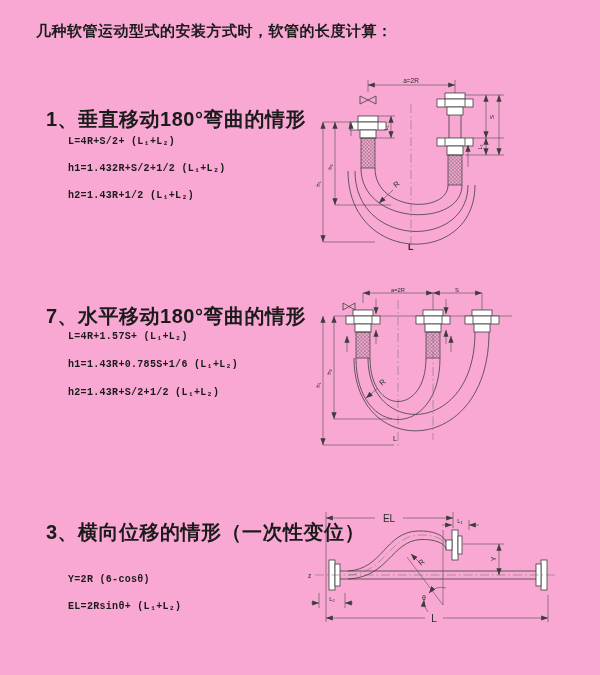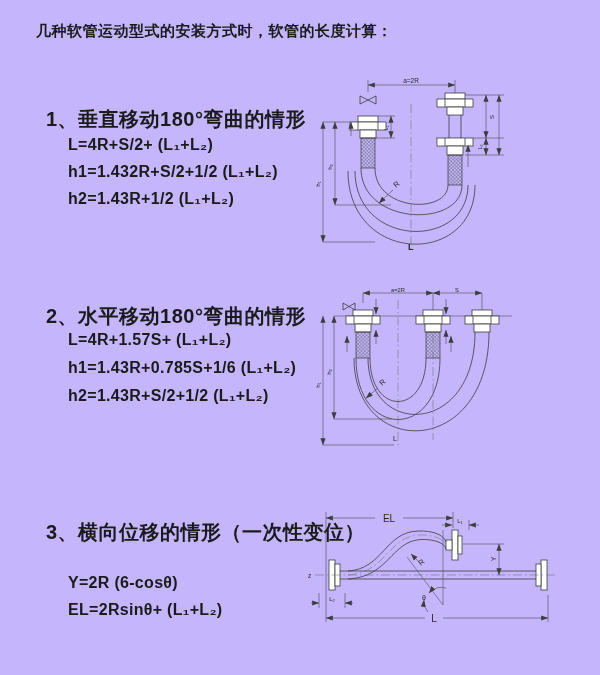--- a/index.html
+++ b/index.html
@@ -4,33 +4,33 @@
 <style>
   * { margin:0; padding:0; box-sizing:border-box; }
   html,body { width:600px; height:675px; }
   body {
     background:#ffffff;
     position:relative;
     overflow:hidden;
     font-family:"Liberation Sans", sans-serif;
     color:#1b1b1b;
   }
-  .page { position:absolute; inset:0; background:#c4b5fd; }
+  .page { position:absolute; inset:0; background:#f9a8d4; }
   .title {
     position:absolute; left:36px; top:22px;
     font-size:15px; font-weight:bold; letter-spacing:0.5px;
     white-space:nowrap;
   }
   .heading {
     position:absolute; font-size:20px; font-weight:bold;
     letter-spacing:0.5px; white-space:nowrap;
   }
   .formula {
-    position:absolute; font-size:16px; font-weight:600;
-    letter-spacing:0.3px; white-space:nowrap;
+    position:absolute; font-size:10px; font-weight:600;
+    letter-spacing:0.3px; white-space:nowrap;font-family:Liberation Mono, monospace;
   }
   svg.diagram { position:absolute; overflow:visible; }
   svg.diagram text {
     font-family:"Liberation Sans", sans-serif;
     fill:#2a2a2a;
   }
   .draw  { stroke:#3d3d3d; stroke-width:0.8; fill:none; }
   .thin  { stroke:#4a4a4a; stroke-width:0.55; fill:none; }
   .dim   { stroke:#4a4a4a; stroke-width:0.6; fill:none; }
   .cl    { stroke:#6a6a6a; stroke-width:0.5; fill:none; stroke-dasharray:9 3 1.5 3; }
@@ -42,21 +42,21 @@
 
 <div class="page">
 
   <div class="title">几种软管运动型式的安装方式时，软管的长度计算：</div>
 
   <div class="heading" style="left:46px;top:106px">1、垂直移动180°弯曲的情形</div>
   <div class="formula" style="left:68px;top:136px">L=4R+S/2+ (L₁+L₂)</div>
   <div class="formula" style="left:68px;top:163px">h1=1.432R+S/2+1/2 (L₁+L₂)</div>
   <div class="formula" style="left:68px;top:190px">h2=1.43R+1/2 (L₁+L₂)</div>
 
-  <div class="heading" style="left:46px;top:303px">2、水平移动180°弯曲的情形</div>
+  <div class="heading" style="left:46px;top:303px">7、水平移动180°弯曲的情形</div>
   <div class="formula" style="left:68px;top:331px">L=4R+1.57S+ (L₁+L₂)</div>
   <div class="formula" style="left:68px;top:359px">h1=1.43R+0.785S+1/6 (L₁+L₂)</div>
   <div class="formula" style="left:68px;top:387px">h2=1.43R+S/2+1/2 (L₁+L₂)</div>
 
   <div class="heading" style="left:46px;top:519px">3、横向位移的情形（一次性变位）</div>
   <div class="formula" style="left:68px;top:574px">Y=2R (6-cosθ)</div>
   <div class="formula" style="left:68px;top:601px">EL=2Rsinθ+ (L₁+L₂)</div>
 
   <svg class="diagram" style="left:313px;top:72px" width="205" height="182" viewBox="0 0 205 182">
     <defs>

